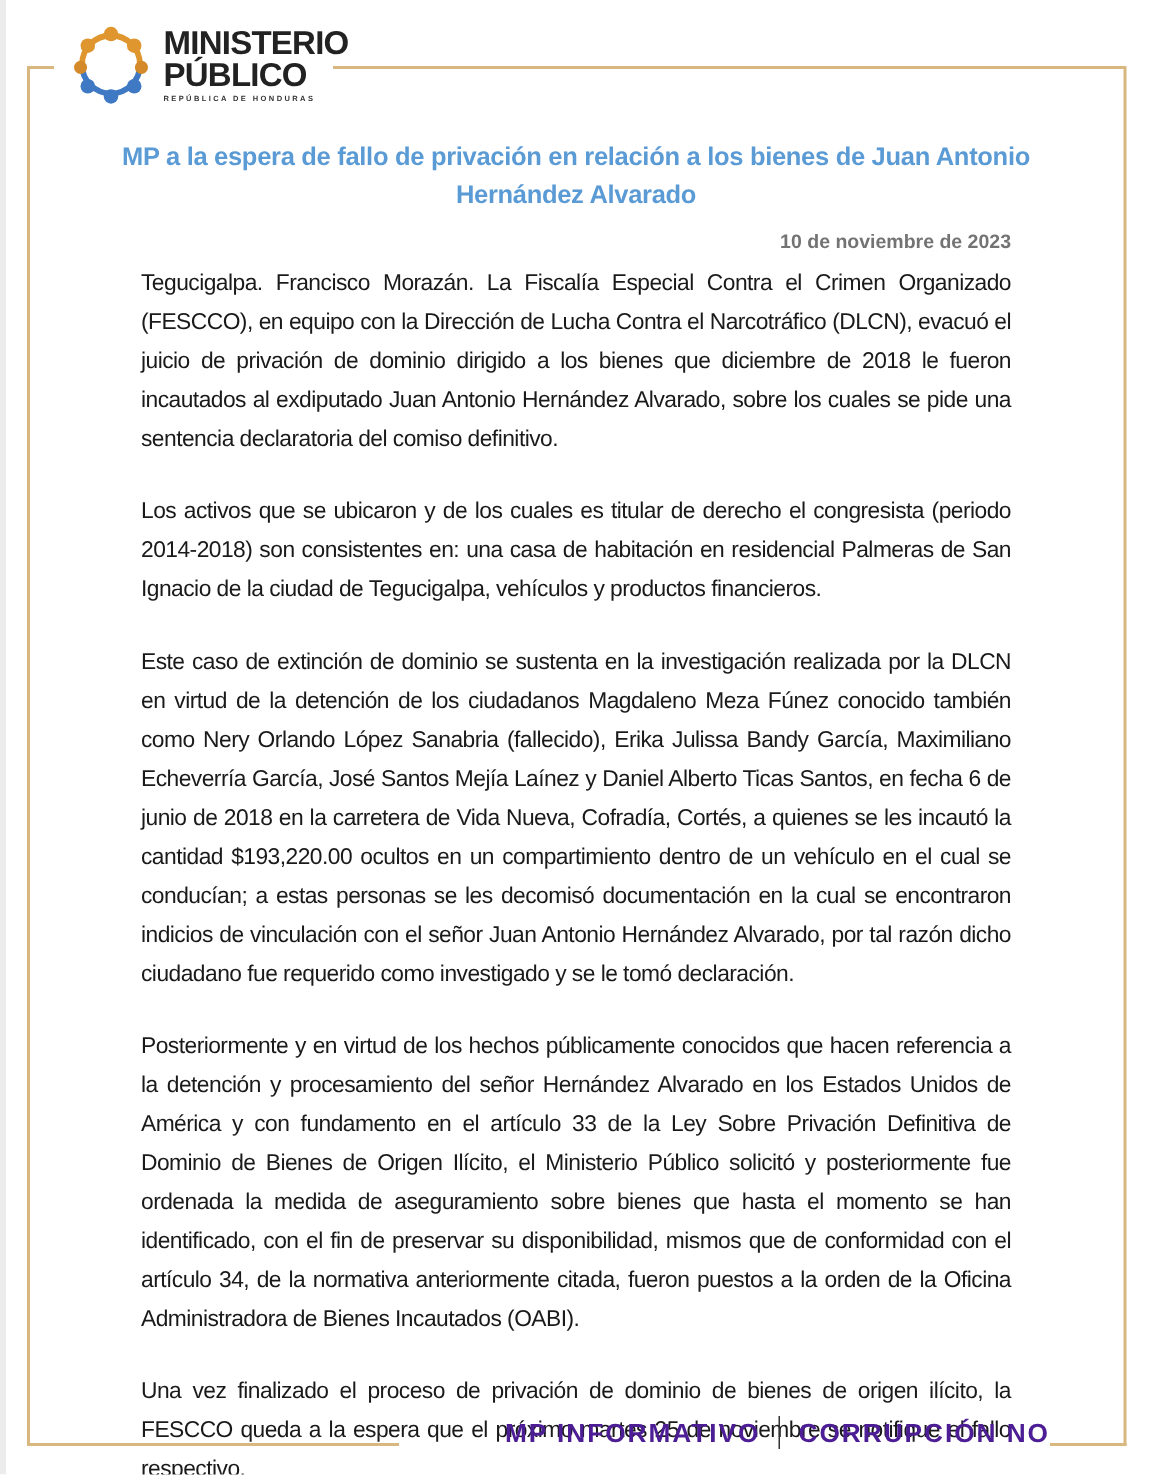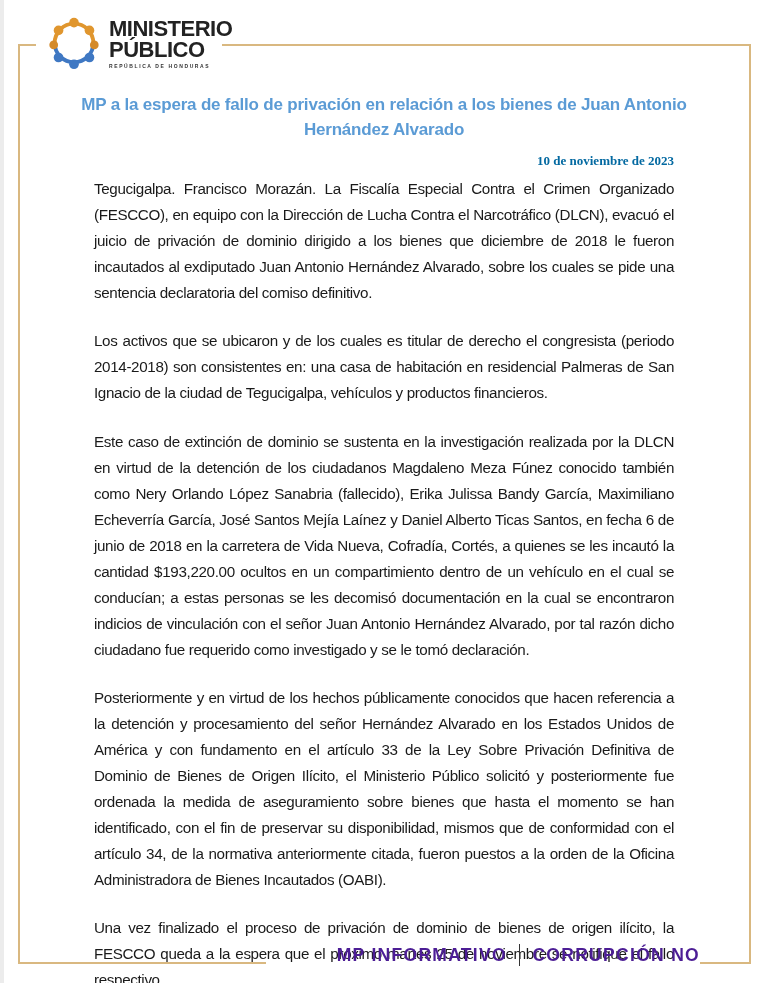--- a/index.html
+++ b/index.html
@@ -32,21 +32,21 @@
     }
 
     
     .title {
       position: absolute; left: 80px; top: 92px; width: 608px;
       text-align: center; color: #5b9bd5; font-weight: bold;
       font-size: 17px; line-height: 25px; letter-spacing: -0.2px;
     }
     .date {
       position: absolute; right: 94px; top: 153px;
-      font-weight: bold; font-size: 13px; color: #0369a1; font-family: Liberation Serif, serif;
+      font-weight: bold; font-size: 13px; color: #737373;
     }
 
     
     .body {
       position: absolute; left: 94px; top: 176px; width: 580px;
       font-size: 15.2px; line-height: 26px; text-align: justify;
       letter-spacing: -0.35px; color: #1a1a1a;
     }
     .body p { margin: 0 0 22.3px 0; }
 

